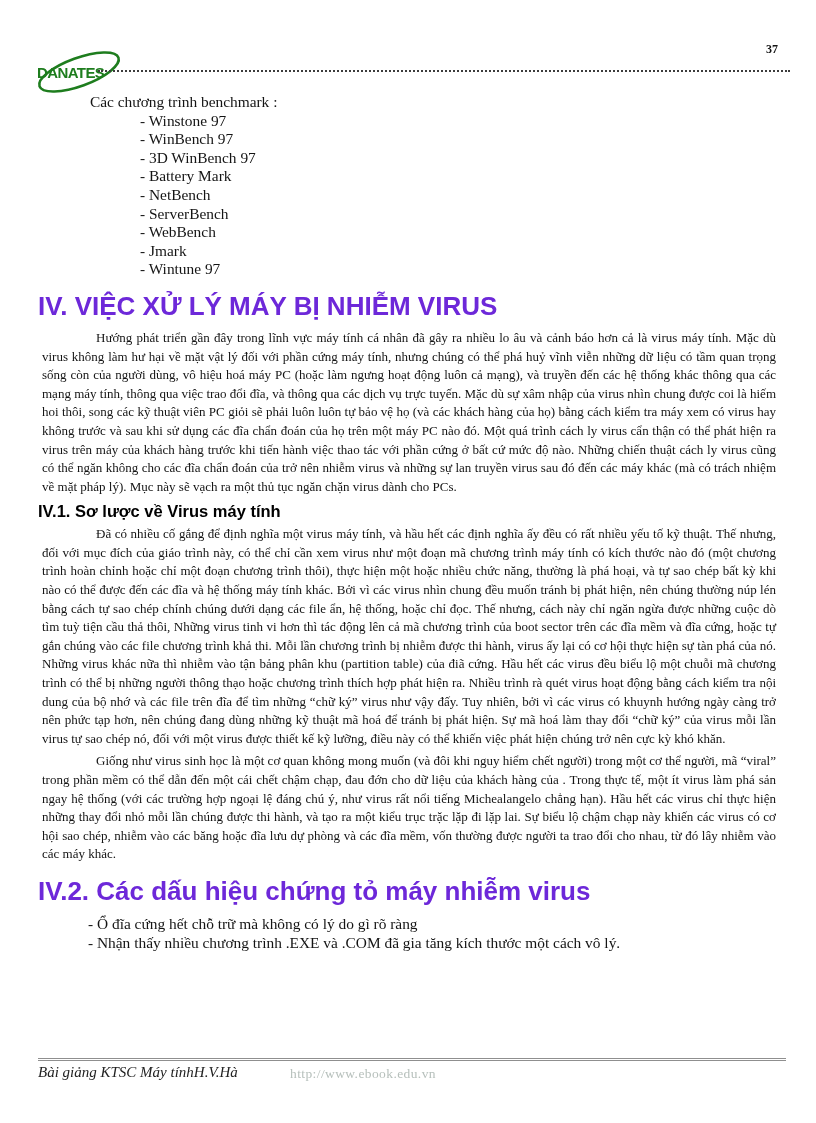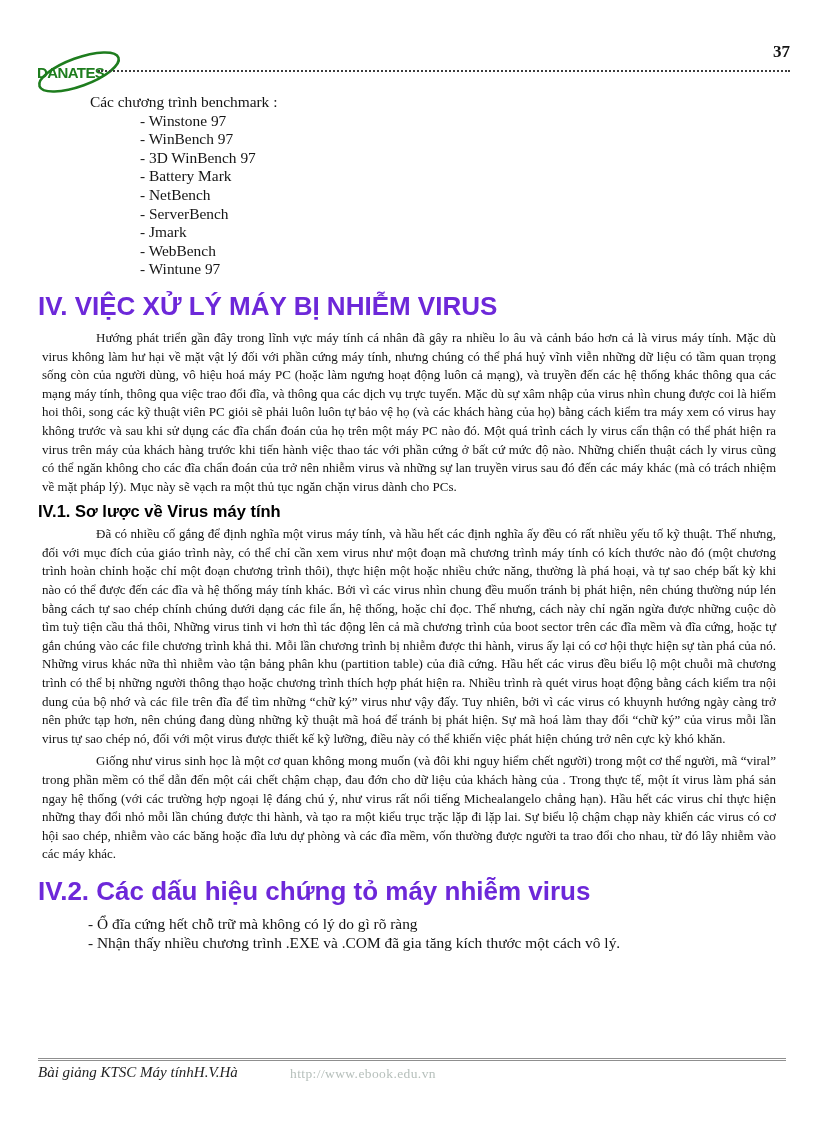--- a/index.html
+++ b/index.html
@@ -16,23 +16,23 @@
   
   .logo { position: absolute; top: 46px; left: 34px; }
   .header-rule {
     position: absolute;
     top: 70px; left: 98px; right: 26px;
     border-top: 2px dotted #3c3c3c;
     height: 0;
   }
   .page-number {
     position: absolute;
-    top: 42px; right: 26px;
+    top: 42px; right: 38px;
     font-weight: bold;
-    font-size: 17px;
+    font-size: 12px;
   }
 
   
   .content { position: absolute; top: 93px; left: 38px; right: 36px; }
 
   .lead {
     margin: 0 0 0 52px;
     font-size: 15.4px;
     line-height: 18.6px;
   }
@@ -103,22 +103,22 @@
 
     <p class="lead">Các chương trình benchmark :</p>
 
     <div>
       <p class="bench-item">- Winstone 97</p>
       <p class="bench-item">- WinBench 97</p>
       <p class="bench-item">- 3D WinBench 97</p>
       <p class="bench-item">- Battery Mark</p>
       <p class="bench-item">- NetBench</p>
       <p class="bench-item">- ServerBench</p>
+      <p class="bench-item">- WebBench</p>
       <p class="bench-item">- Jmark</p>
-      <p class="bench-item">- WebBench</p>
       <p class="bench-item">- Wintune 97</p>
     </div>
 
     <h1 class="sec-heading">IV. VIỆC XỬ LÝ MÁY BỊ NHIỄM VIRUS</h1>
     <p class="para">Hướng phát triển gần đây trong lĩnh vực máy tính cá nhân đã gây ra nhiều lo âu và cảnh báo hơn cả là virus máy tính. Mặc dù virus không làm hư hại về mặt vật lý đối với phần cứng máy tính, nhưng chúng có thể phá huỷ vĩnh viễn những dữ liệu có tầm quan trọng sống còn của người dùng, vô hiệu hoá máy PC (hoặc làm ngưng hoạt động luôn cả mạng), và truyền đến các hệ thống khác thông qua các mạng máy tính, thông qua việc trao đổi đĩa, và thông qua các dịch vụ trực tuyến. Mặc dù sự xâm nhập của virus nhìn chung được coi là hiếm hoi thôi, song các kỹ thuật viên PC giỏi sẽ phải luôn luôn tự bảo vệ họ (và các khách hàng của họ) bằng cách kiểm tra máy xem có virus hay không trước và sau khi sử dụng các đĩa chẩn đoán của họ trên một máy PC nào đó. Một quá trình cách ly virus cẩn thận có thể phát hiện ra virus trên máy của khách hàng trước khi tiến hành việc thao tác với phần cứng ở bất cứ mức độ nào. Những chiến thuật cách ly virus cũng có thể ngăn không cho các đĩa chẩn đoán của  trở nên nhiễm virus và những sự lan truyền virus sau đó đến các máy khác (mà  có trách nhiệm về mặt pháp lý). Mục này sẽ vạch ra một thủ tục ngăn chặn virus dành cho PCs.</p>
 
     <h2 class="subsec-heading">IV.1. Sơ lược về Virus máy tính</h2>
     <p class="para">Đã có nhiều cố gắng để định nghĩa một virus máy tính, và hầu hết các định nghĩa ấy đều có rất nhiều yếu tố kỹ thuật. Thế nhưng, đối với mục đích của giáo trình này,  có thể chỉ cần xem virus như một đoạn mã chương trình máy tính có kích thước nào đó (một chương trình hoàn chỉnh hoặc chỉ một đoạn chương trình thôi), thực hiện một hoặc nhiều chức năng, thường là phá hoại, và tự sao chép bất kỳ khi nào có thể được đến các đĩa và hệ thống máy tính khác. Bởi vì các virus nhìn chung đều muốn tránh bị phát hiện, nên chúng thường núp lén bằng cách tự sao chép chính chúng dưới dạng các file ẩn, hệ thống, hoặc chỉ đọc. Thế  nhưng, cách này chỉ ngăn ngừa được những cuộc dò tìm tuỳ tiện cầu thả thôi, Những virus tinh vi hơn thì tác động lên cả mã chương trình của boot sector trên các đĩa mềm và đĩa cứng, hoặc tự gắn chúng vào các file chương trình khả thi. Mỗi lần chương trình bị nhiễm được thi hành, virus ấy lại có cơ hội thực hiện sự tàn phá của nó. Những virus khác nữa thì nhiễm vào tận bảng phân khu (partition table) của điã cứng. Hầu hết các virus đều biểu lộ một chuỗi mã chương trình có thể bị những người thông thạo hoặc chương trình thích hợp phát hiện ra. Nhiều trình rà quét virus hoạt động bằng cách kiểm tra nội dung của bộ nhớ và các file trên đĩa để tìm những “chữ ký” virus như vậy đấy. Tuy nhiên, bởi vì các virus có khuynh hướng ngày càng trở nên phức tạp hơn, nên chúng đang dùng những kỹ thuật mã hoá để tránh bị phát hiện. Sự mã hoá làm thay đổi “chữ ký” của virus mỗi lần virus tự sao chép nó, đối với một virus được thiết kế kỹ lưỡng, điều này có thể khiến việc phát hiện chúng trở nên cực kỳ khó khăn.</p>
     <p class="para">Giống như virus sinh học là một cơ quan không mong muốn (và đôi khi nguy hiểm chết người) trong một cơ thể người, mã “viral” trong phần mềm có thể dẫn đến một cái chết chậm chạp, đau đớn cho dữ liệu của khách hàng của . Trong thực tế, một ít virus làm phá sản ngay hệ thống (với các trường hợp ngoại lệ đáng chú ý, như virus rất nổi tiếng Michealangelo chẳng hạn). Hầu hết các virus chỉ thực hiện những thay đổi nhỏ mỗi lần chúng được thi hành, và tạo ra một kiểu trục trặc lặp đi lặp lai. Sự biểu lộ chậm chạp này khiến các virus có cơ hội sao chép, nhiễm vào các băng hoặc đĩa lưu dự phòng và các đĩa mềm, vốn thường được người ta trao đổi cho nhau, từ đó lây nhiễm vào các máy khác.</p>
 

